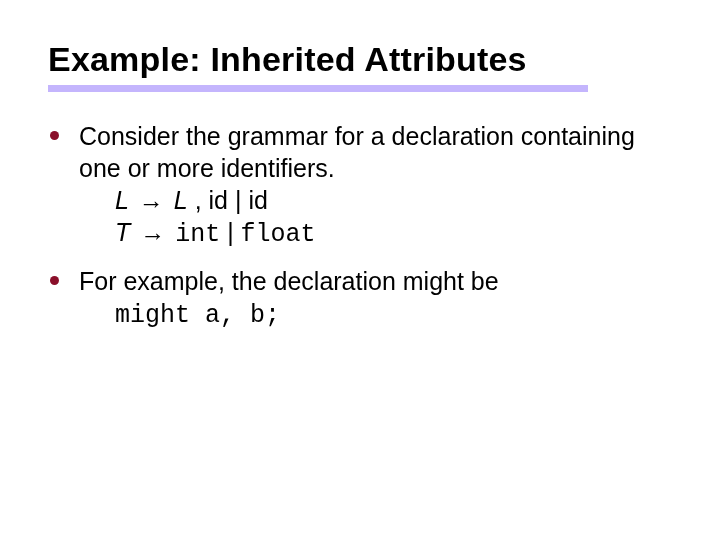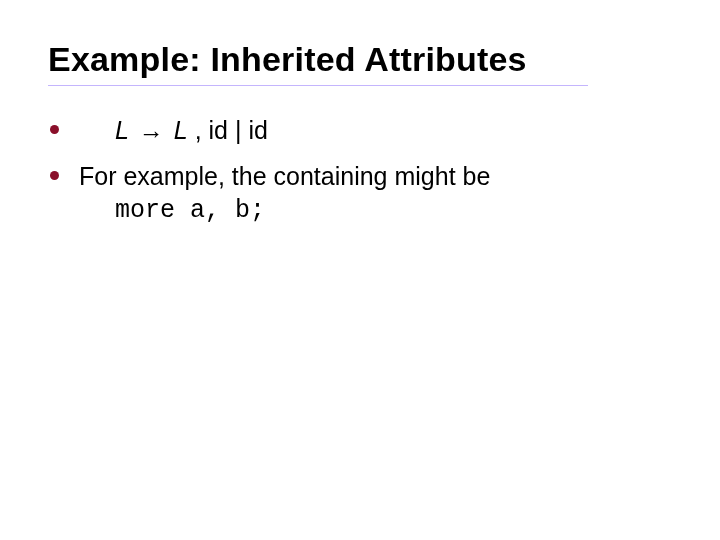--- a/index.html
+++ b/index.html
@@ -12,21 +12,21 @@
     color: #000;
   }
   .slide {
     box-sizing: border-box;
     width: 720px;
     height: 540px;
     padding: 40px 48px 40px 48px;
     position: relative;
   }
   .title-wrap {
-    border-bottom: 1px solid #c4b5fd;
+    border-bottom: 7px solid #c4b5fd;
     padding-bottom: 6px;
     margin-bottom: 28px;
     width: 540px;
   }
   .title {
     font-size: 34px;
     font-weight: bold;
     letter-spacing: 0.2px;
   }
   .body {
@@ -70,35 +70,41 @@
 
   <div class="title-wrap">
     <div class="title">Example: Inherited Attributes</div>
   </div>
 
   <div class="body">
 
     <div class="bullet-row">
       <div class="bullet-dot"></div>
       <div class="bullet-text">
+        <span>Consider the grammar for a declaration containing one or more identifiers.</span>
 
 
         <div class="sub">
           <span class="ital">L</span>
           <span class="arrow">→</span>
           <span class="ital">L</span><span> , </span><span class="bold">id</span><span> | </span><span class="bold">id</span>
         </div>
 
+        <div class="sub">
+          <span class="ital">T</span>
+          <span class="arrow">→</span>
+          <span class="mono bold">int</span><span> | </span><span class="mono bold">float</span>
+        </div>
       </div>
     </div>
 
     <div class="bullet-row">
       <div class="bullet-dot"></div>
       <div class="bullet-text">
-        <span>For example, the containing might be</span>
+        <span>For example, the declaration might be</span>
         <div class="sub">
-          <span class="mono">more a, b;</span>
+          <span class="mono">might a, b;</span>
         </div>
       </div>
     </div>
 
   </div>
 </div>
 
 </body></html>

